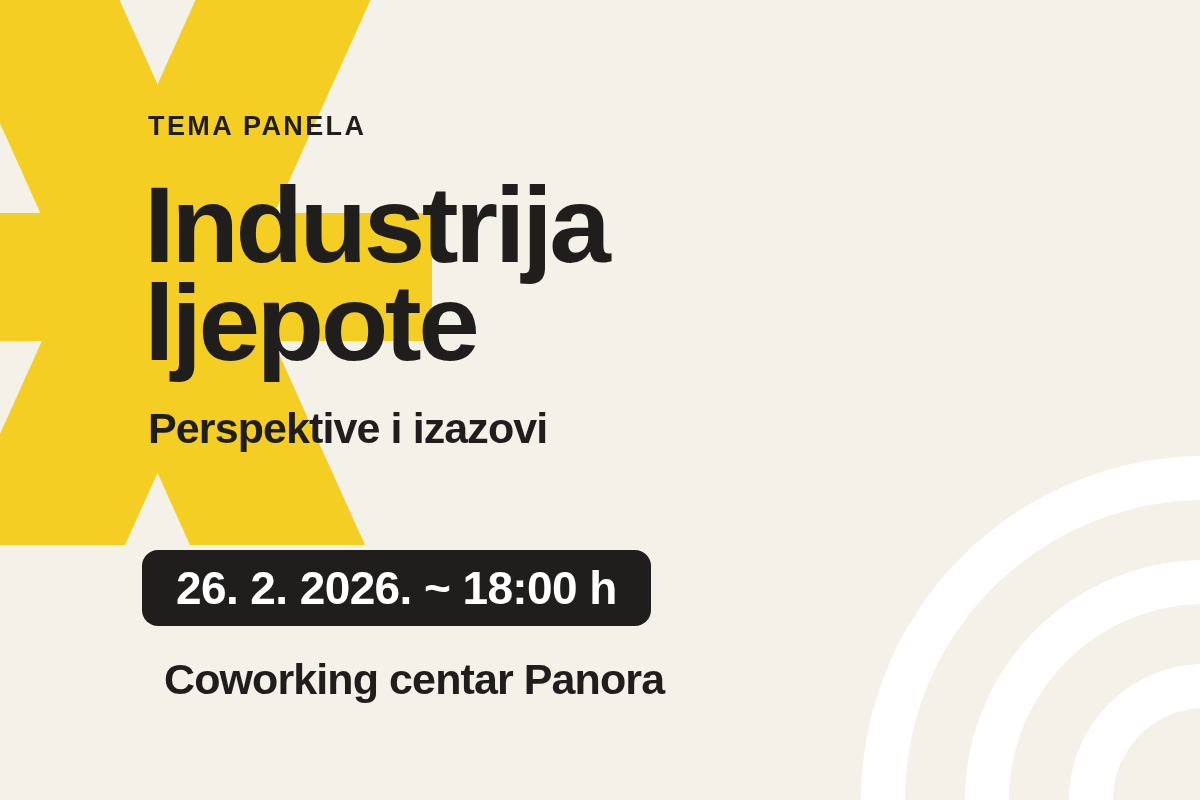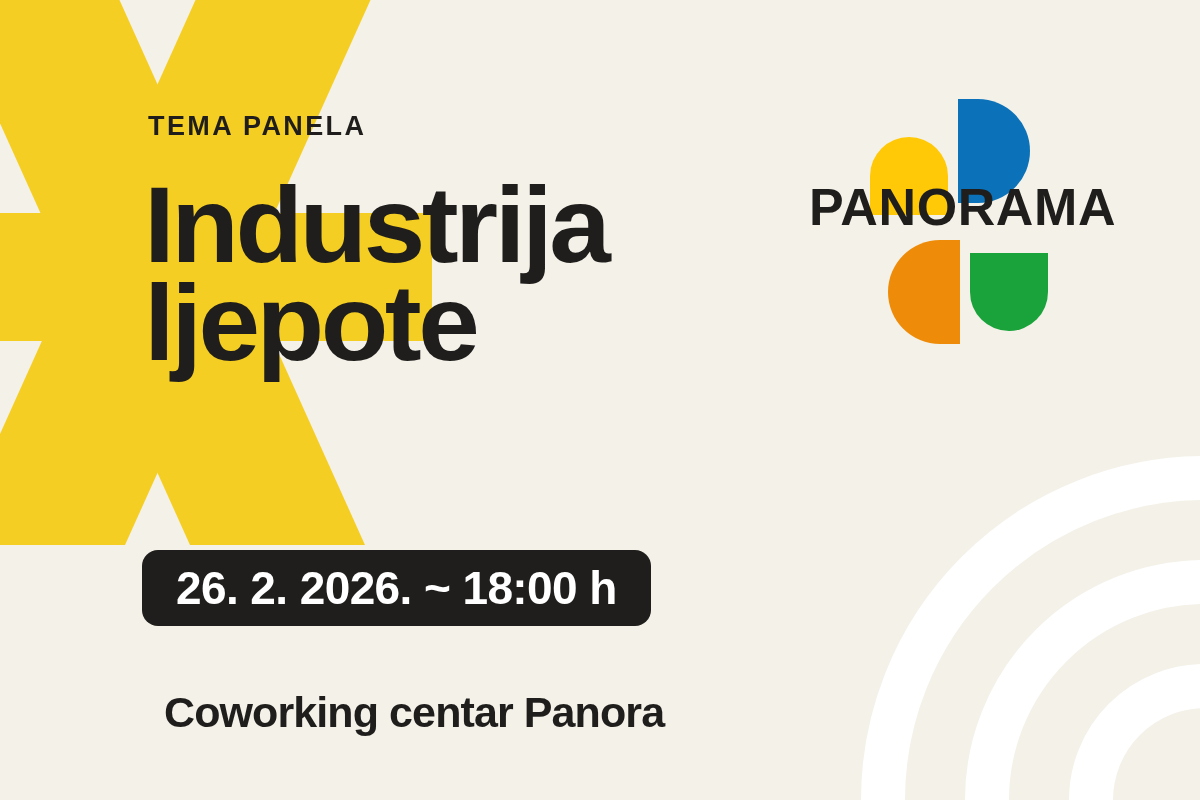--- a/index.html
+++ b/index.html
@@ -97,21 +97,21 @@
     font-weight: 700;
     letter-spacing: -0.6px;
     color: #FFFFFF;
     line-height: 1;
     white-space: nowrap;
   }
 
   .venue {
     position: absolute;
     left: 16px;
-    top: 691px;
+    top: 658px;
     font-size: 43px;
     font-weight: 700;
     letter-spacing: -0.9px;
     color: #1F1E1C;
     line-height: 1;
     white-space: nowrap;
   }
 
   
   .logo {
@@ -205,31 +205,23 @@
     </svg>
   </div>
 
   <div class="content">
 
     <div class="eyebrow">TEMA PANELA</div>
 
     <div class="title">Industrija
 ljepote</div>
 
+    <div class="subtitle">Perspektive i izazovi</div>
 
     <div class="date-pill">
       <span>26. 2. 2026. ~ 18:00 h</span>
     </div>
 
     <div class="venue">Coworking centar Panora</div>
   </div>
 
-  <div class="logo">
-    <div class="logo-mark">
-      <div class="petal petal-yellow"></div>
-      <div class="petal petal-blue"></div>
-      <div class="petal petal-orange"></div>
-      <div class="petal petal-green"></div>
-    </div>
-    <div class="wordmark">PANORAMA</div>
-  </div>
 
 </div>
 
 </body></html>

